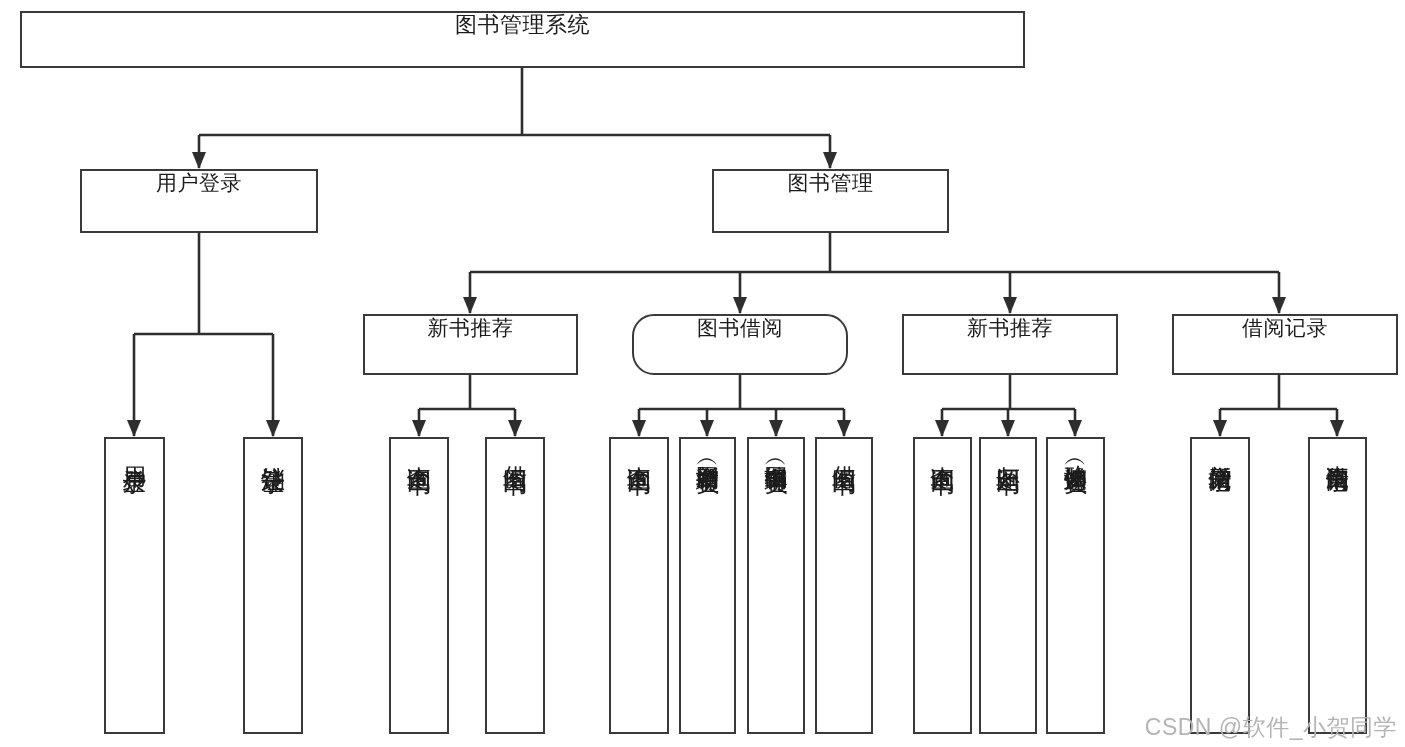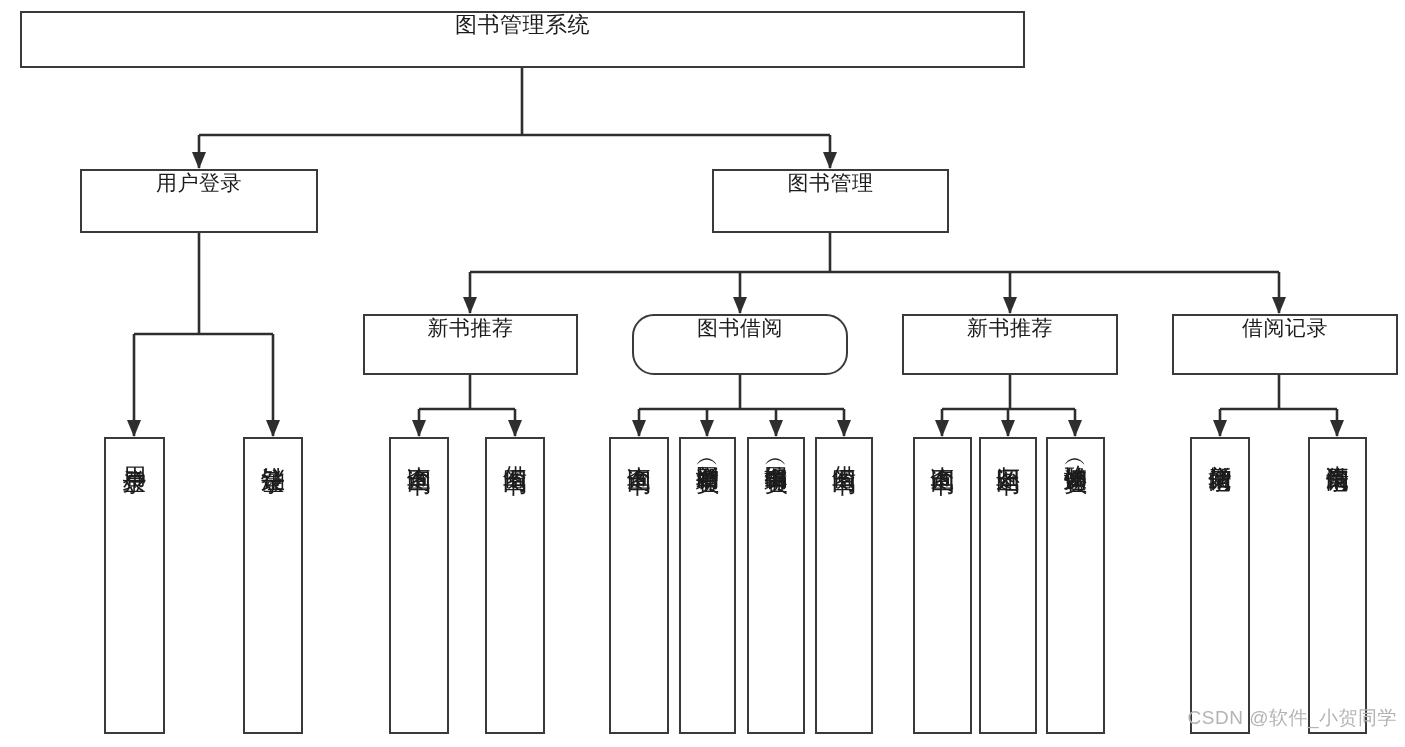--- a/index.html
+++ b/index.html
@@ -64,22 +64,22 @@
     letter-spacing: 2px;
     white-space: nowrap;
   }
   .node.v.small .lbl {
     font-size: 23px;
     letter-spacing: 1px;
   }
   .watermark {
     position: absolute;
     right: 8px;
-    bottom: 16px;
-    font-size: 19px;
+    bottom: 4px;
+    font-size: 23px;
     color: #b4b4b4;
     white-space: nowrap;
     z-index: 5;
     letter-spacing: 0.5px;
   }
 </style>
 </head>
 <body>
 
 <div id="canvas">

